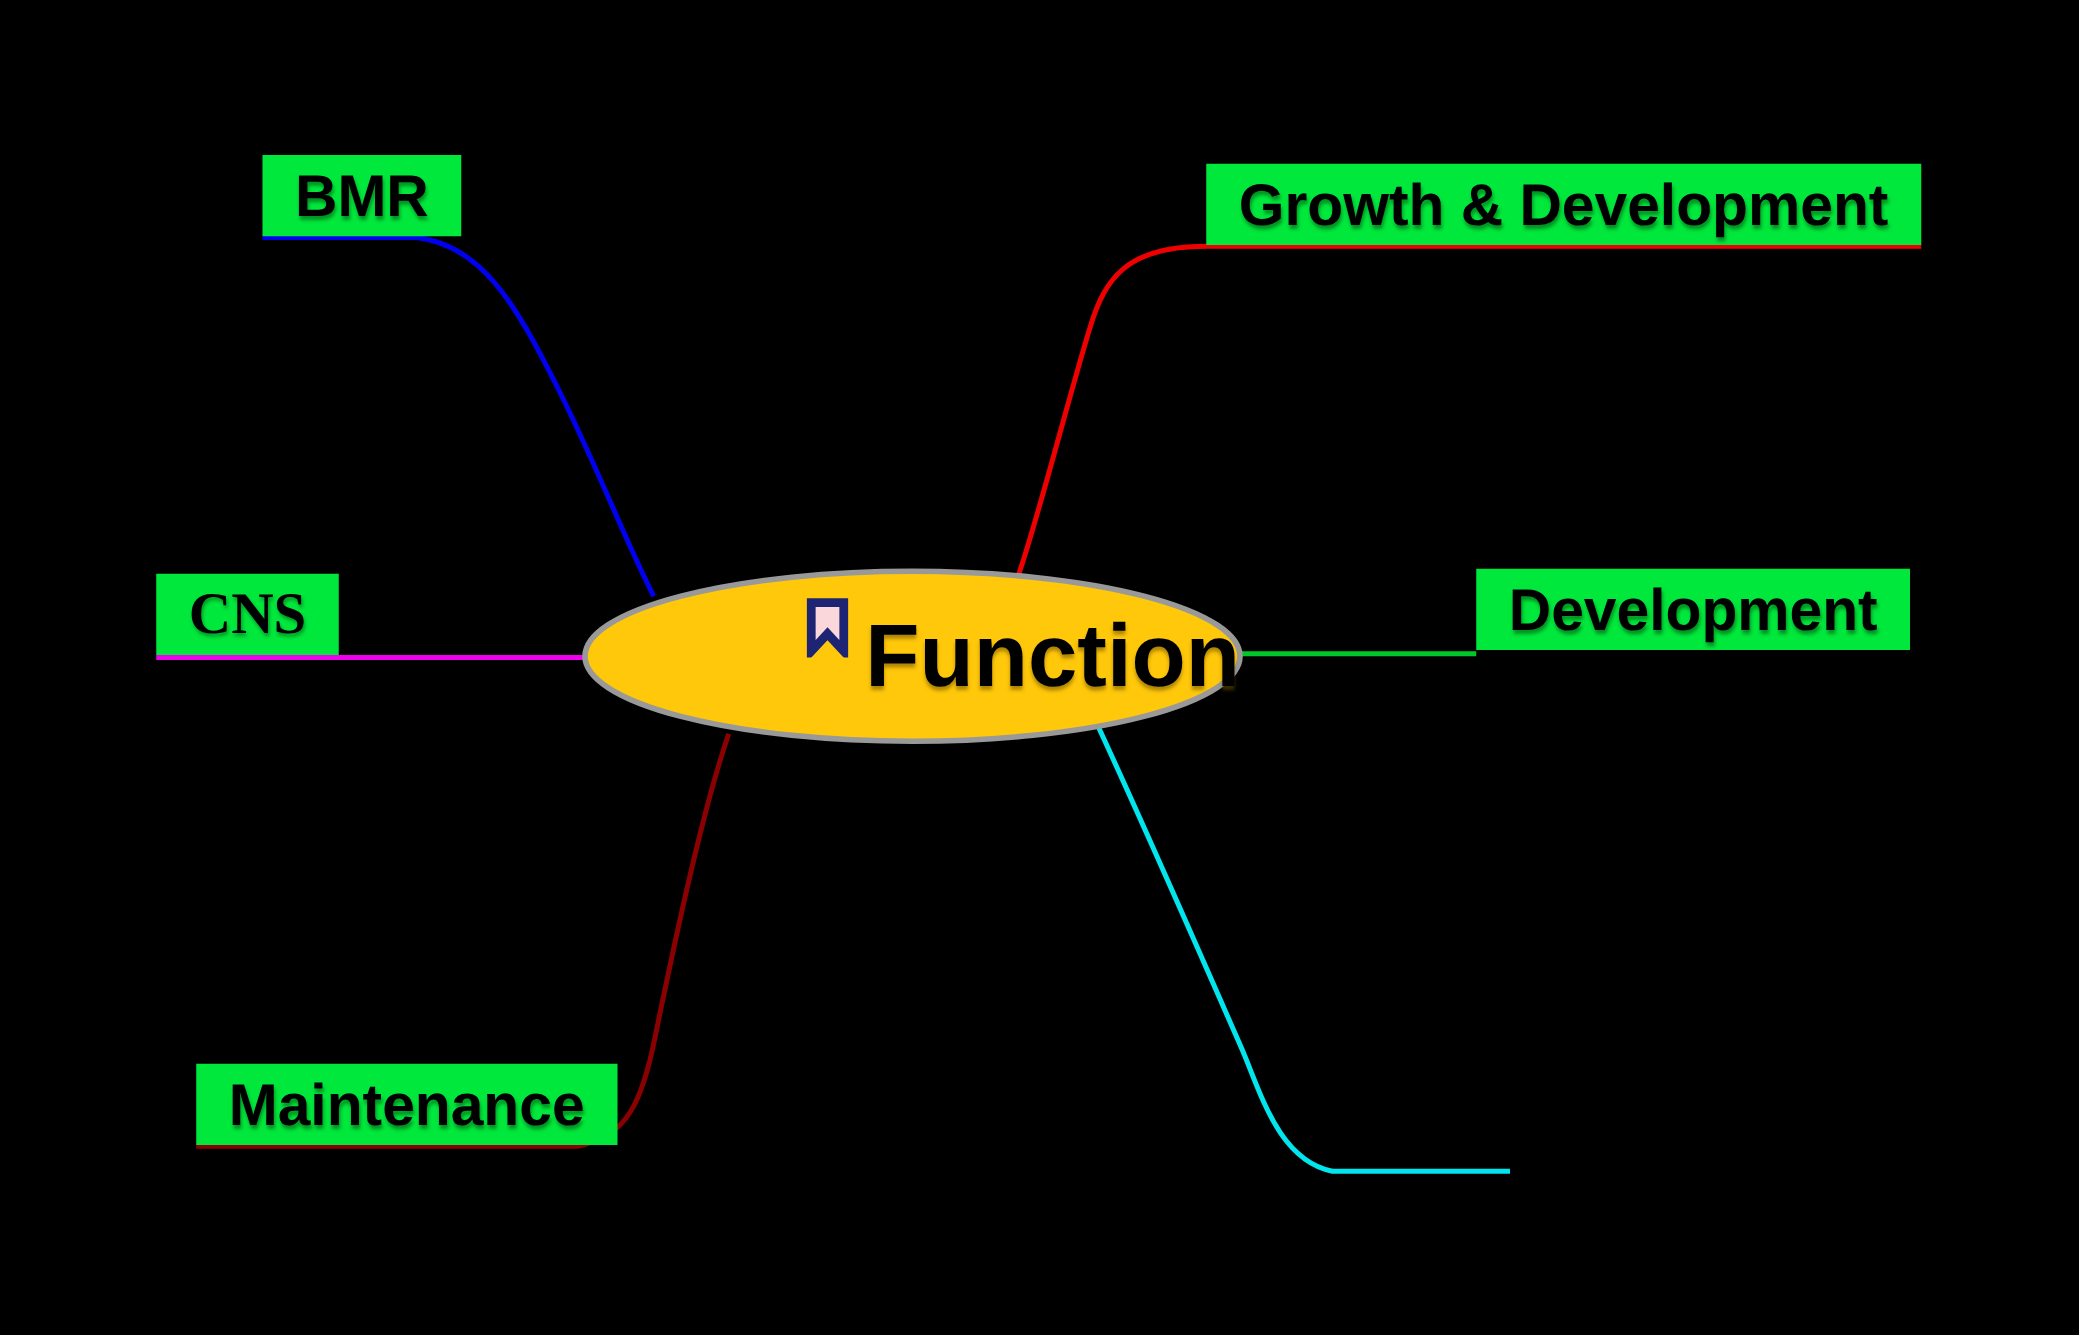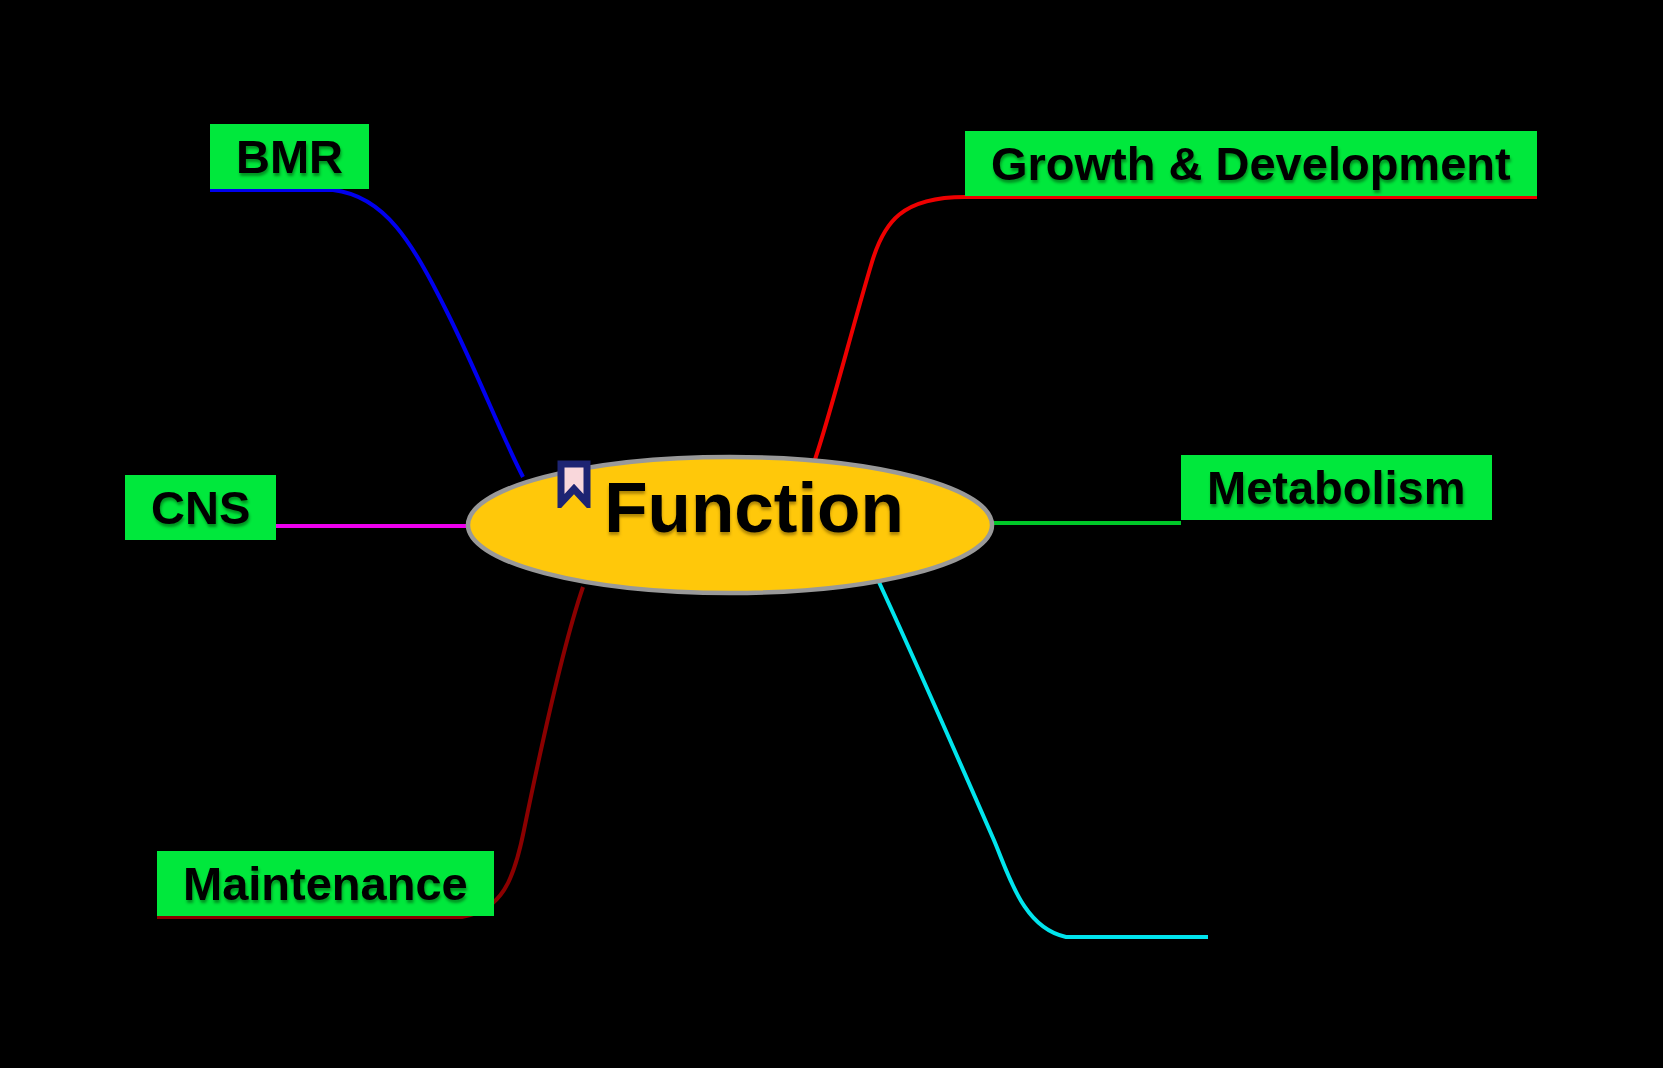--- a/index.html
+++ b/index.html
@@ -19,32 +19,32 @@
     color:var(--label-fg,#000);
     font-weight:bold;
     font-size:47px;
     line-height:47px;
     padding:9px 26px;
     white-space:nowrap;
     text-shadow:1px 3px 3px rgba(0,40,0,0.45);
     cursor:pointer;
   }
   #label-bmr        {left:210px; top:124px;}
-  #label-cns        {left:125px; top:475px;}
+  #label-cns        {left:125px; top:459px;font-family:Liberation Serif, serif;}
   #label-maintenance{left:157px; top:851px;}
   #label-growth     {left:965px; top:131px;}
   #label-metabolism {left:1181px;top:455px;}
   #label-blood      {left:1058px;top:872px;}
   #center-node{
     position:absolute;
-    left:468px; top:439px;
+    left:468px; top:457px;
     width:524px; height:136px;
     display:flex;
     align-items:center;
-    justify-content:center;
+    justify-content:flex-end;
     gap:12px;
     cursor:pointer;
   }
   #center-icon{
     flex:0 0 auto;
     margin-top:-46px;
   }
   #center-title{
     color:var(--center-fg,#000);
     font-weight:bold;
@@ -75,15 +75,15 @@
     <svg id="center-icon" width="36" height="48" viewBox="0 0 36 48">
       <path d="M 5 4 H 31 V 43 L 18 29 L 5 43 Z" stroke-width="7" stroke-linejoin="miter" fill="#F9D7DB" stroke="#1D2473"></path>
     </svg>
     <span id="center-title">Function</span>
   </div>
 
   <div class="node-label" id="label-bmr">BMR</div>
   <div class="node-label" id="label-cns">CNS</div>
   <div class="node-label" id="label-growth">Growth &amp; Development</div>
   <div class="node-label" id="label-maintenance">Maintenance</div>
-  <div class="node-label" id="label-metabolism">Metabolism</div>
+  <div class="node-label" id="label-metabolism">Development</div>
 
 </div>
 
 </body></html>

